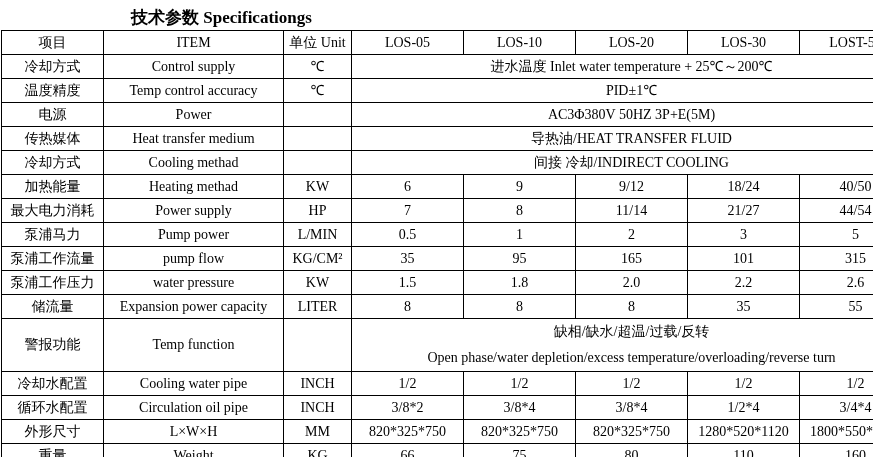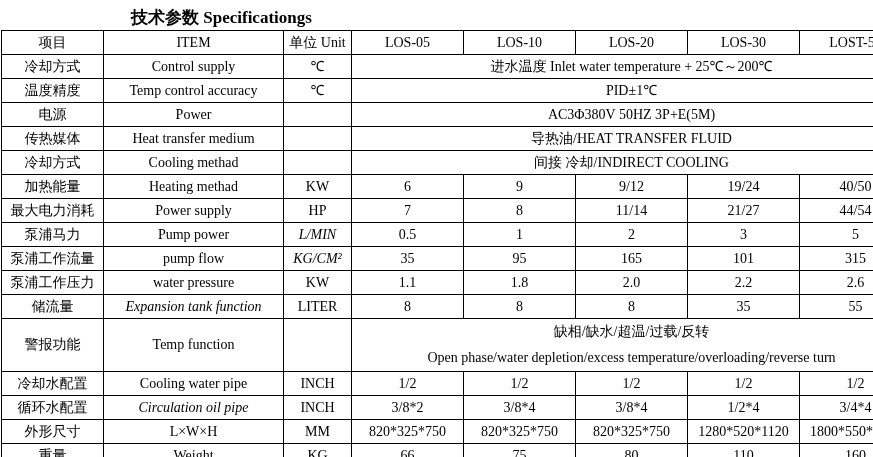--- a/index.html
+++ b/index.html
@@ -41,21 +41,21 @@
     line-height: 16px;
     padding: 1px 2px;
     white-space: nowrap;
     overflow: hidden;
   }
   td.c-item   { width: 97px; }
   td.c-eng    { width: 175px; }
   td.c-unit   { width: 63px; }
   td.c-model  { width: 107px; }
   .hdr td { font-size: 14px; }
-  .sml { font-size: 12px; font-style: italic; }
+  .sml { font-size: 12px; }
   .tiny { font-size: 11px; }
   .alert-line2 {
     font-size: 13px;
   }
   .tall { height: 24px; }
 </style>
 </head>
 <body>
 
 <div class="page">
@@ -110,21 +110,21 @@
         <td colspan="5">间接 冷却/INDIRECT COOLING</td>
       </tr>
 
       <tr class="tall">
         <td>加热能量</td>
         <td>Heating methad</td>
         <td>KW</td>
         <td>6</td>
         <td>9</td>
         <td>9/12</td>
-        <td>19/24</td>
+        <td>18/24</td>
         <td>40/50</td>
       </tr>
 
       <tr class="tall">
         <td>最大电力消耗</td>
         <td>Power supply</td>
         <td>HP</td>
         <td>7</td>
         <td>8</td>
         <td>11/14</td>
@@ -151,30 +151,30 @@
         <td>95</td>
         <td>165</td>
         <td>101</td>
         <td>315</td>
       </tr>
 
       <tr class="tall">
         <td>泵浦工作压力</td>
         <td>water pressure</td>
         <td>KW</td>
-        <td>1.1</td>
+        <td>1.5</td>
         <td>1.8</td>
         <td>2.0</td>
         <td>2.2</td>
         <td>2.6</td>
       </tr>
 
       <tr class="tall">
         <td>储流量</td>
-        <td class="sml">Expansion tank function</td>
+        <td class="sml">Expansion power capacity</td>
         <td>LITER</td>
         <td>8</td>
         <td>8</td>
         <td>8</td>
         <td>35</td>
         <td>55</td>
       </tr>
 
       <tr>
         <td rowspan="2">警报功能</td>

